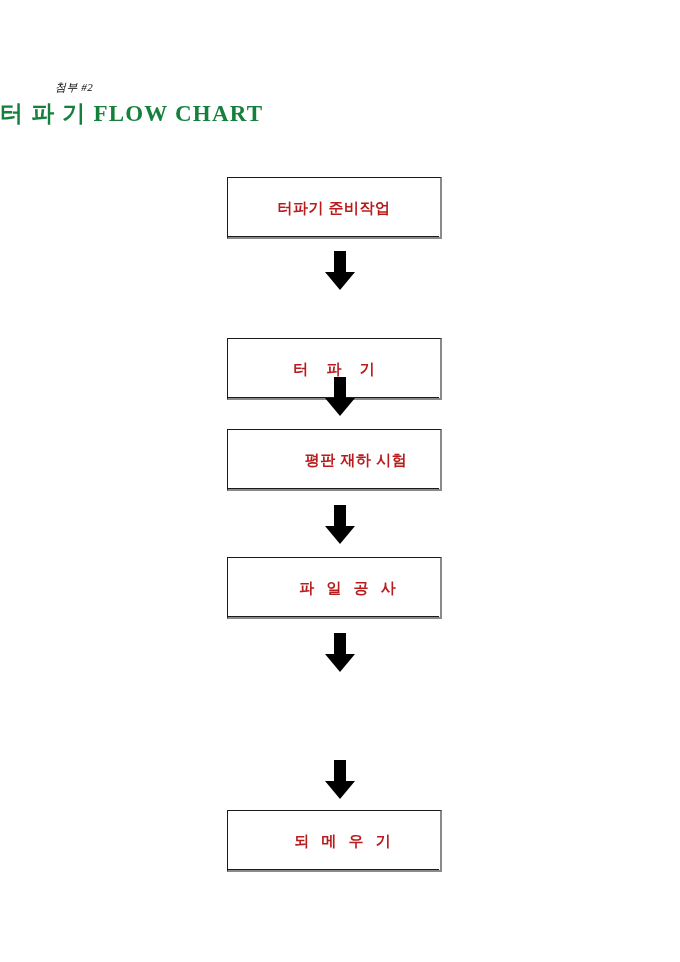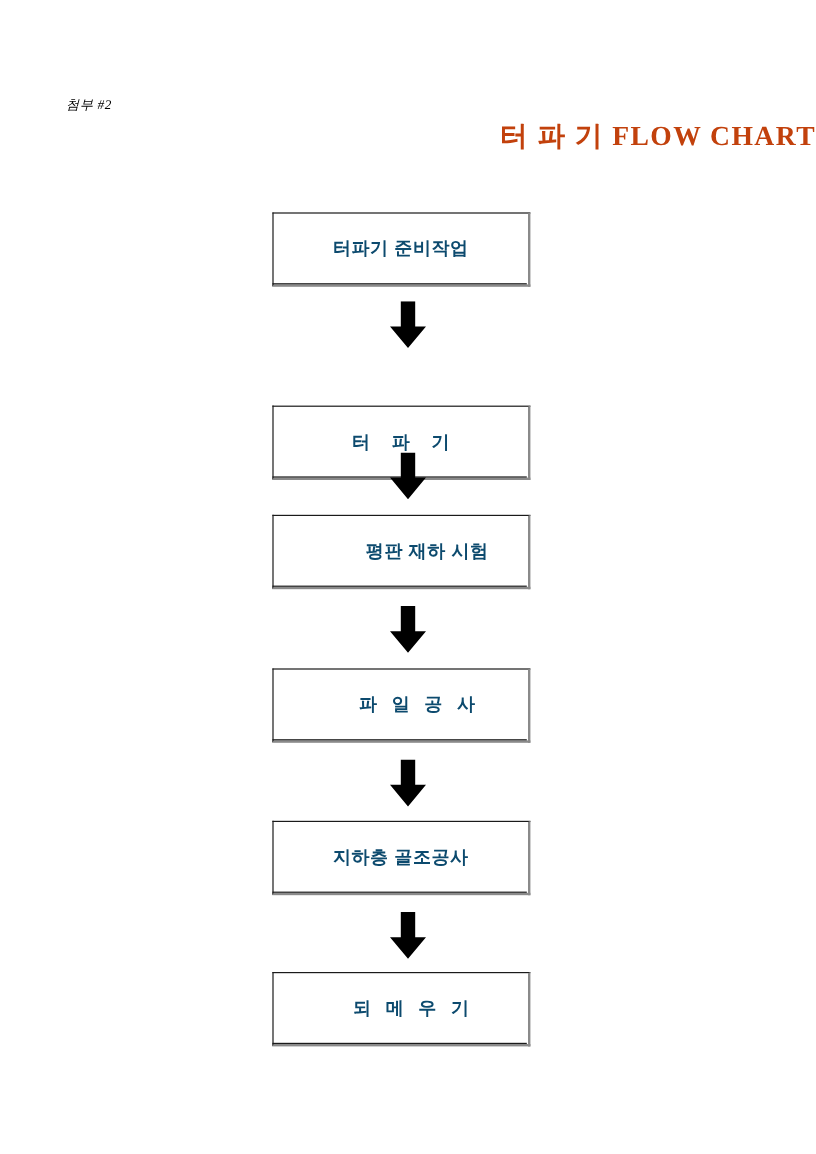--- a/index.html
+++ b/index.html
@@ -37,26 +37,26 @@
     color: #000000;
     white-space: nowrap;
   }
 
   
   .chart-title {
     position: absolute;
     left: 0;
     top: 98px;
     width: 680px;
-    text-align: right;
+    text-align: left;
     font-family: "Liberation Serif", "DejaVu Serif", serif;
     font-size: 23px;
     font-weight: bold;
     letter-spacing: 1.2px;
-    color: #c2410c;
+    color: #15803d;
     white-space: nowrap;
   }
 
   
   .flow {
     position: absolute;
     left: 0;
     top: 0;
     width: 680px;
     height: 962px;
@@ -85,21 +85,21 @@
     right: 1px;
     bottom: 0px;
     height: 1px;
     background: #1a1a1a;
   }
 
   .node-label {
     font-family: "Liberation Sans", "DejaVu Sans", sans-serif;
     font-size: 15px;
     font-weight: bold;
-    color: #0c4a6e;
+    color: #b91c1c;
     white-space: nowrap;
     line-height: 1;
   }
   .node-label.sp-wide { letter-spacing: 7px; text-indent: 7px; }
   .node-label.sp-med  { letter-spacing: 4px; text-indent: 4px; }
   .node-label.sp-none { letter-spacing: 0.5px; }
 
   
   .arrow {
     position: absolute;
@@ -153,23 +153,20 @@
     <div class="node" style="top:557px;padding-left:27px;">
       <span class="node-label sp-med">파 일 공 사</span>
     </div>
 
     <div class="arrow" style="top:633px;">
       <svg viewBox="0 0 32 40" xmlns="http://www.w3.org/2000/svg" aria-hidden="true">
         <polygon points="10,0 22,0 22,21 31,21 16,39 1,21 10,21" fill="#000000"></polygon>
       </svg>
     </div>
 
-    <div class="node" style="top:684px;">
-      <span class="node-label sp-none">지하층 골조공사</span>
-    </div>
 
     <div class="arrow" style="top:760px;">
       <svg viewBox="0 0 32 40" xmlns="http://www.w3.org/2000/svg" aria-hidden="true">
         <polygon points="10,0 22,0 22,21 31,21 16,39 1,21 10,21" fill="#000000"></polygon>
       </svg>
     </div>
 
     <div class="node" style="top:810px;padding-left:17px;">
       <span class="node-label sp-med">되 메 우 기</span>
     </div>

